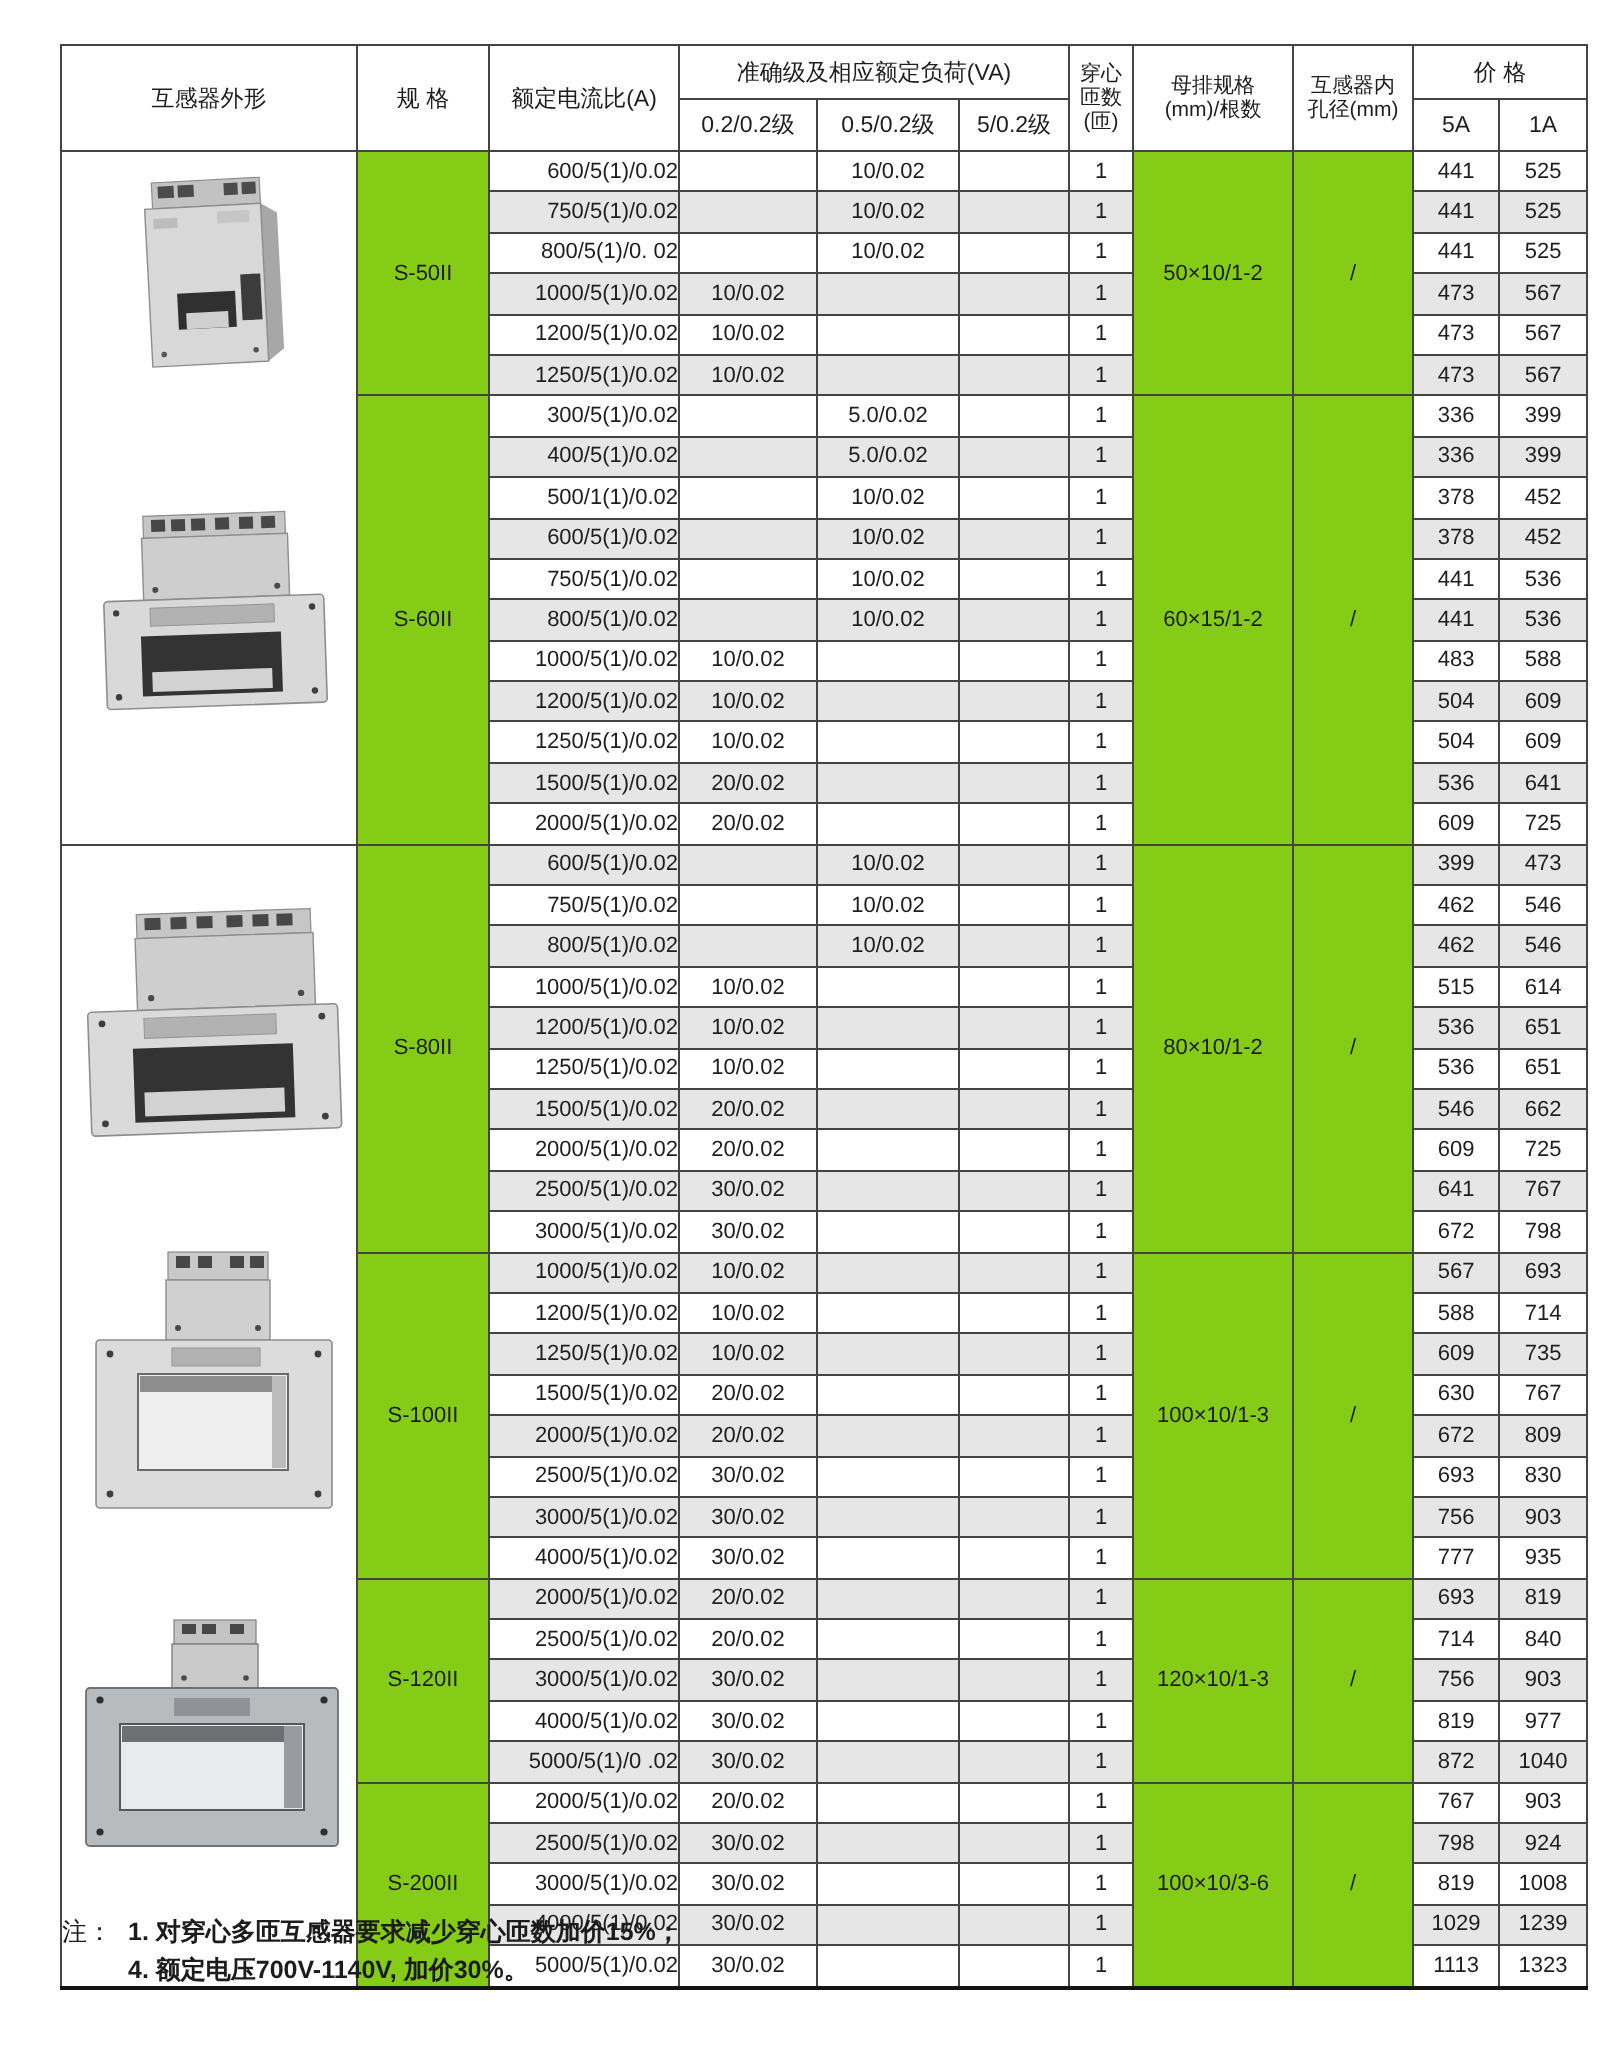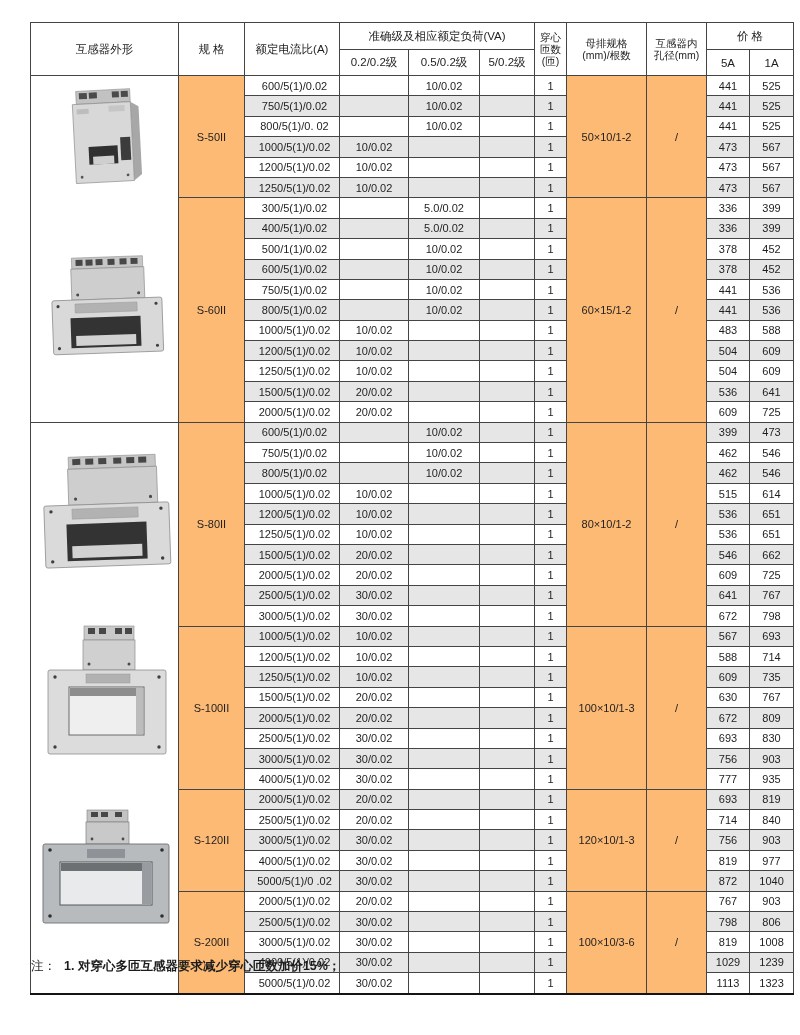--- a/index.html
+++ b/index.html
@@ -13,24 +13,24 @@
     position:absolute;left:30px;top:22px;width:763px;
     border-collapse:collapse;table-layout:fixed;
     border:1px solid #3c3c3c;border-bottom:2px solid #141414;
   }
   th,td{border:1px solid #444444;padding:0;overflow:hidden;white-space:nowrap;}
   thead tr.h1{height:27px;}
   thead tr.h2{height:26px;}
   th{font-weight:normal;font-size:11.5px;text-align:center;vertical-align:middle;background:#fff;}
   th .hline{display:block;line-height:12px;font-size:10.5px;}
   tbody td{height:19.4px;font-size:11px;vertical-align:middle;line-height:12px;}
-  .c-ratio{text-align:center;padding-left:5px;margin-top:10px;}
+  .c-ratio{text-align:right;padding-left:5px;margin-top:10px;}
   .c-center{text-align:center;}
   .stripe{background:#e6e6e6;}
-  .spec-cell,.merge-cell{text-align:center;background:#fdba74;}
+  .spec-cell,.merge-cell{text-align:center;background:#84cc16;}
   .appearance-cell{position:relative;background:#fff;vertical-align:top;}
   .ct{position:absolute;}
 
   .notes{position:absolute;left:31px;top:957px;font-size:12.5px;line-height:19px;color:#1c1c1c;}
   .note-row{display:flex;}
   .note-prefix{width:33px;flex:none;}
   .note-text{flex:none;font-weight:bold;}
 </style>
 </head>
 <body>
@@ -575,21 +575,21 @@
           <td class="c-center">767</td>
           <td class="c-center">903</td>
         </tr>
         <tr>
           <td class="c-ratio stripe">2500/5(1)/0.02</td>
           <td class="c-center stripe">30/0.02</td>
           <td class="c-center stripe"></td>
           <td class="c-center stripe"></td>
           <td class="c-center stripe">1</td>
           <td class="c-center stripe">798</td>
-          <td class="c-center stripe">806</td>
+          <td class="c-center stripe">924</td>
         </tr>
         <tr>
           <td class="c-ratio">3000/5(1)/0.02</td>
           <td class="c-center">30/0.02</td>
           <td class="c-center"></td>
           <td class="c-center"></td>
           <td class="c-center">1</td>
           <td class="c-center">819</td>
           <td class="c-center">1008</td>
         </tr>
@@ -614,16 +614,17 @@
       </tbody>
   </table>
 
   <div class="notes">
     <div class="note-row">
       <span class="note-prefix">注：</span>
       <span class="note-text">1. 对穿心多匝互感器要求减少穿心匝数加价15%；</span>
     </div>
     <div class="note-row">
       <span class="note-prefix"></span>
+      <span class="note-text">4. 额定电压700V-1140V, 加价30%。</span>
     </div>
   </div>
 
 </div>
 
 </body></html>

